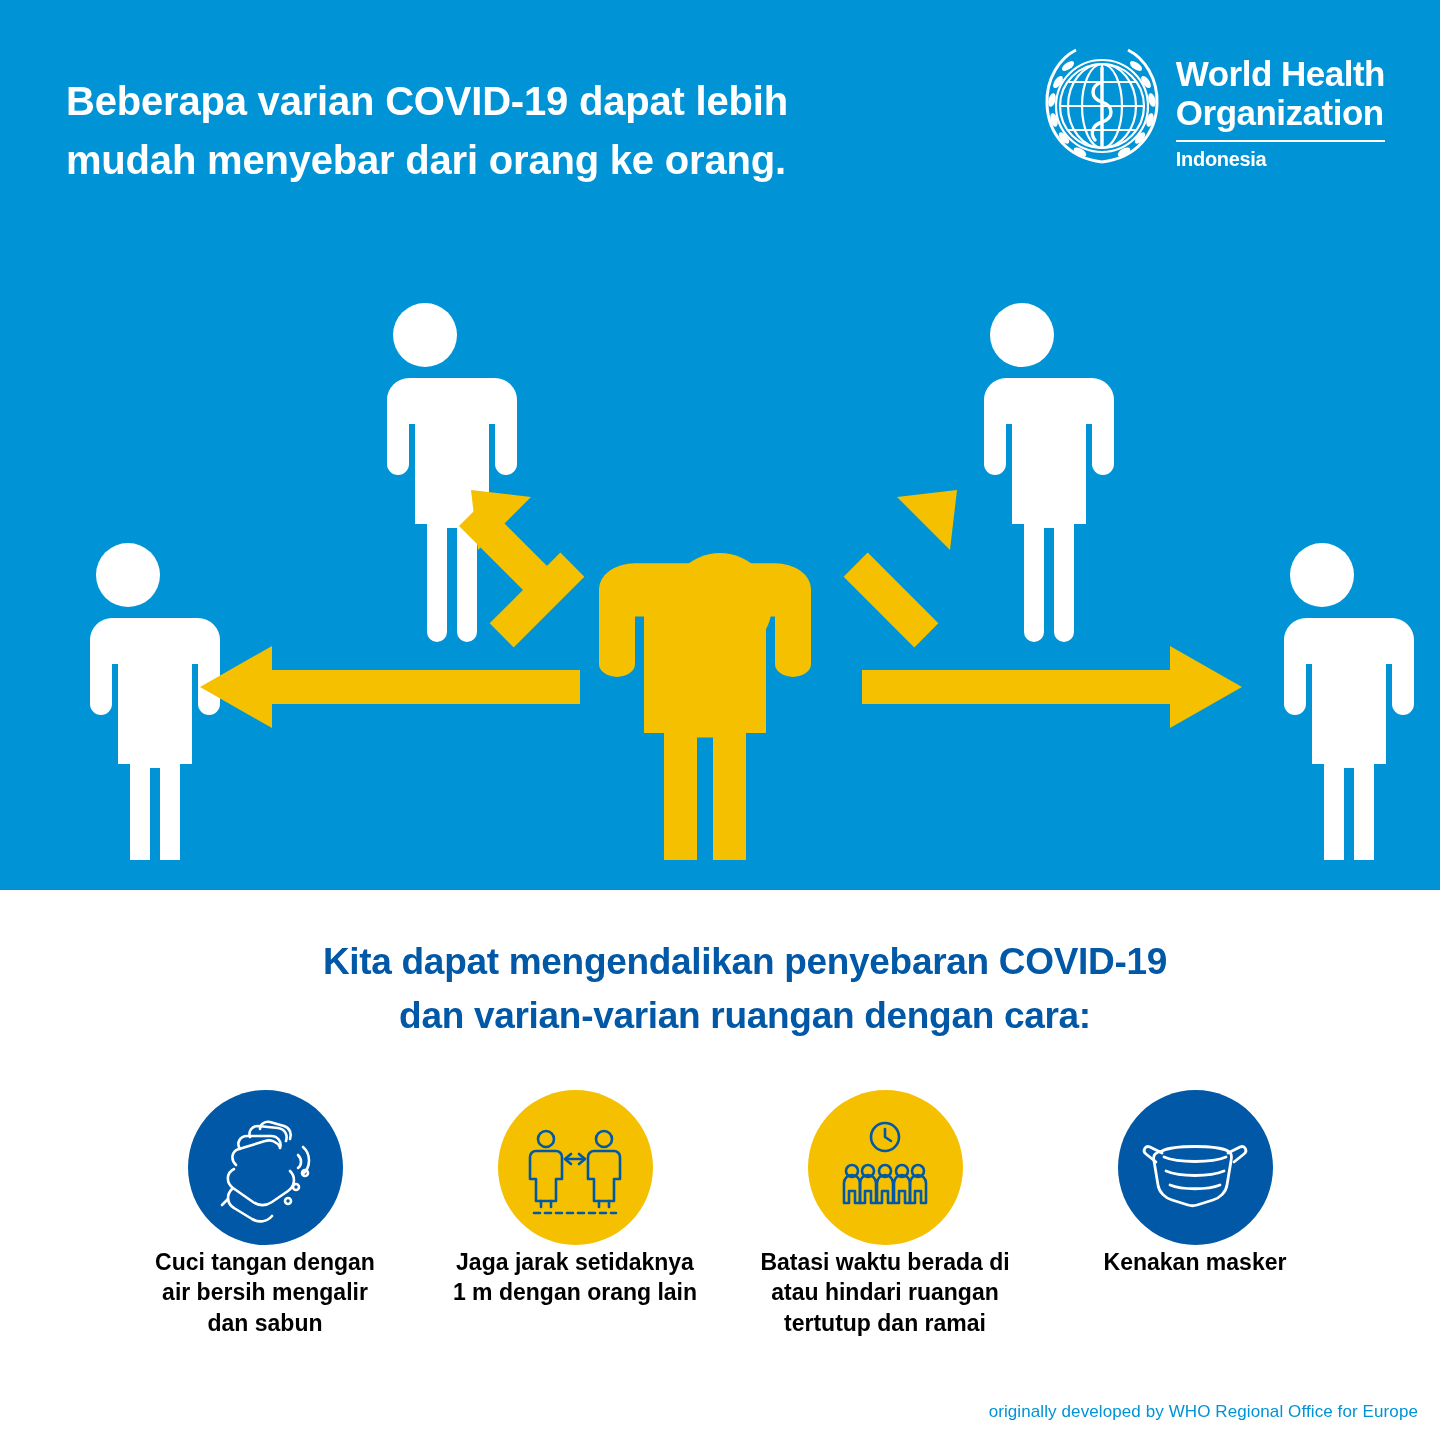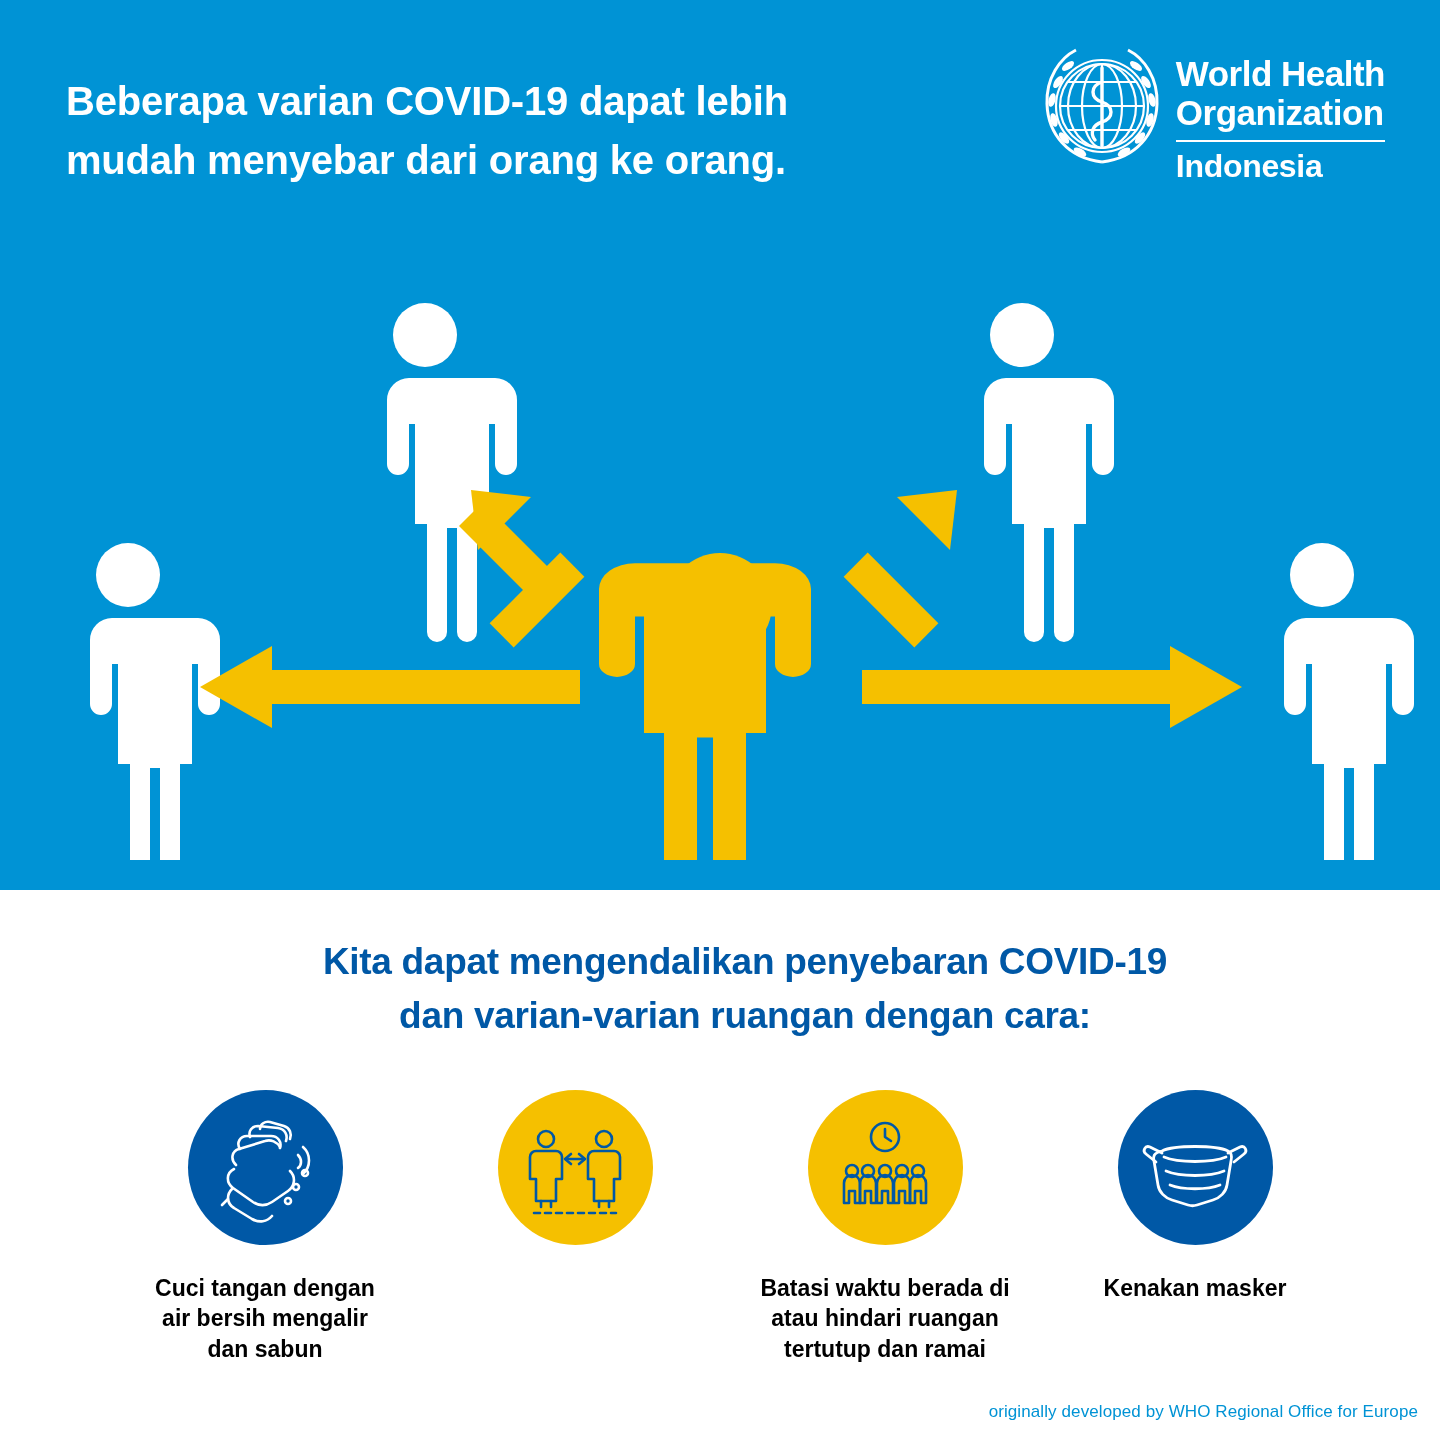--- a/index.html
+++ b/index.html
@@ -64,21 +64,21 @@
     letter-spacing: -0.5px;
   }
   .who-rule {
     margin-top: 8px;
     margin-bottom: 6px;
     width: 100%;
     height: 2px;
     background: #ffffff;
   }
   .who-country {
-    font-size: 32px;
+    font-size: 20px;
     font-weight: bold;
     letter-spacing: -0.3px;
   }
   
   .scene {
     position: absolute;
     left: 0;
     top: 280px;
     width: 1440px;
     height: 580px;
@@ -124,21 +124,21 @@
     width: 155px;
     height: 155px;
     border-radius: 50%;
     display: flex;
     align-items: center;
     justify-content: center;
   }
   .c-blue { background: #0058a6; }
   .c-yellow { background: #f5c000; }
   .measure-label {
-    margin-top: 28px;
+    margin-top: 2px;
     text-align: center;
     color: #000000;
     font-size: 23px;
     font-weight: bold;
     line-height: 1.32;
   }
   .credit {
     position: absolute;
     right: 22px;
     bottom: 18px;
@@ -298,20 +298,21 @@
               <line x1="89" y1="88" x2="89" y2="94"></line>
 
               <line x1="46" y1="46" x2="64" y2="46"></line>
               <polyline points="51,41 45,46 51,51"></polyline>
               <polyline points="59,41 65,46 59,51"></polyline>
 
               <line x1="14" y1="100" x2="96" y2="100" stroke-dasharray="6 5"></line>
             </g>
           </svg>
         </div>
+        <div class="measure-label">Jaga jarak setidaknya 1 m dengan orang lain</div>
       </div>
 
       <div class="measure">
         <div class="measure-circle c-yellow">
           <svg width="110" height="110" viewBox="0 0 110 110">
             <g fill="none" stroke="#0058a6" stroke-width="2.6" stroke-linecap="round" stroke-linejoin="round">
               <circle cx="55" cy="24" r="14"></circle>
               <polyline points="55,16 55,24 61,28"></polyline>
 
               <g>

